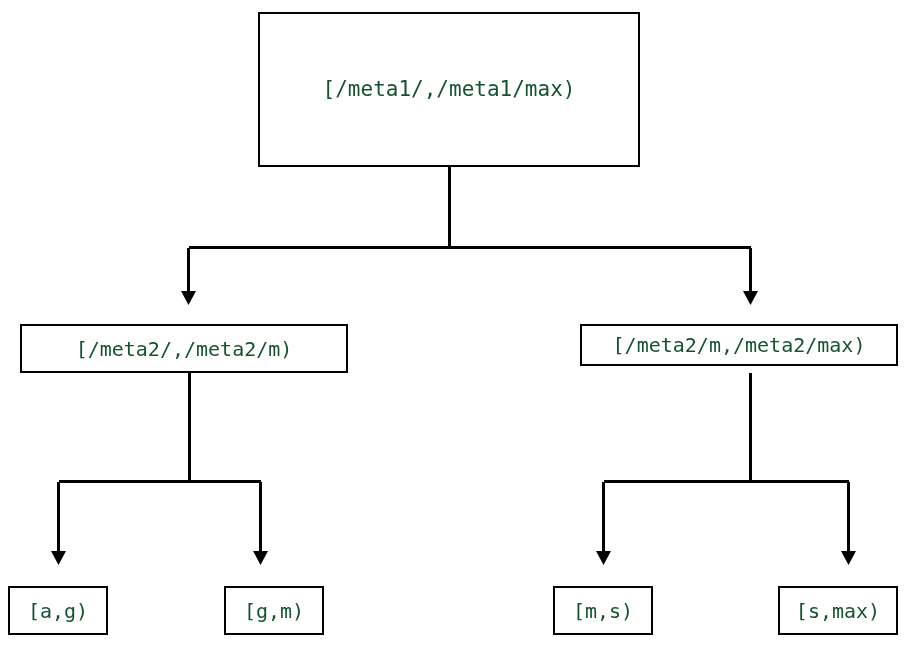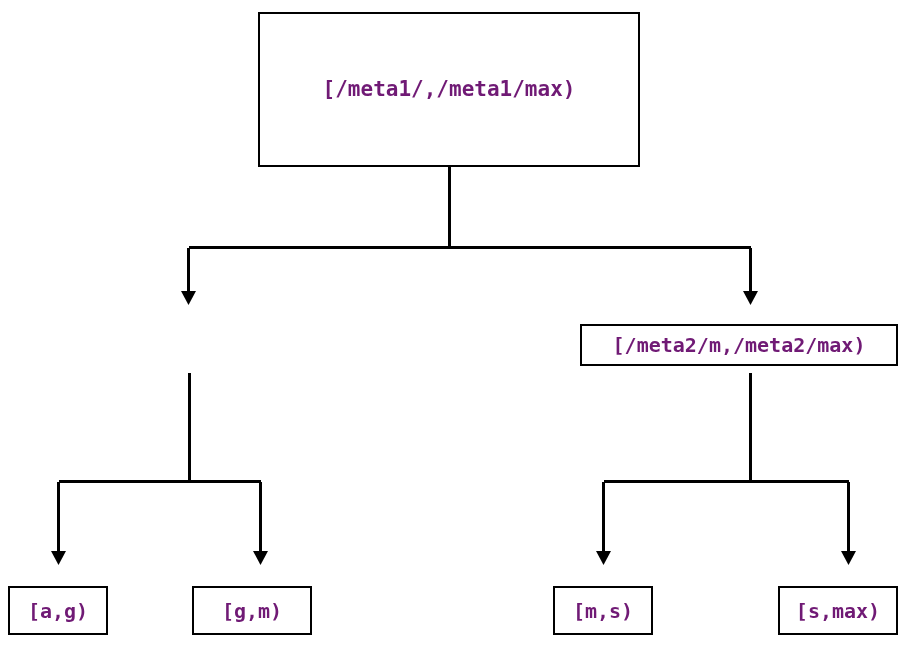--- a/index.html
+++ b/index.html
@@ -31,25 +31,24 @@
     border: 2px solid #000000;
     background: #ffffff;
     display: flex;
     align-items: center;
     justify-content: center;
     color: #000000;
     white-space: pre;
   }
   .node-label {
     font-family: "DejaVu Sans Mono", "Liberation Mono", monospace;
-    color: #701a75;
+    color: #14532d;
     letter-spacing: 0px;
     white-space: pre;
     line-height: 1;
-    font-weight: bold;
   }
   
   #node-root {
     left: 258px;
     top: 12px;
     width: 382px;
     height: 155px;
   }
   #node-root .node-label { font-size: 21px; }
   
@@ -69,23 +68,23 @@
   #node-meta2-high .node-label { font-size: 20px; }
   
   #node-leaf-ag {
     left: 8px;
     top: 586px;
     width: 100px;
     height: 49px;
     justify-content: center;
   }
   #node-leaf-gm {
-    left: 192px;
+    left: 224px;
     top: 586px;
-    width: 120px;
+    width: 100px;
     height: 49px;
     text-align: right;
   }
   #node-leaf-ms {
     left: 553px;
     top: 586px;
     width: 100px;
     height: 49px;
   }
   #node-leaf-smax {
@@ -139,20 +138,23 @@
       <polygon points="253,551 268,551 260.5,565"></polygon>
       <polygon points="596,551 611,551 603.5,565"></polygon>
       <polygon points="841,551 856,551 848.5,565"></polygon>
     </g>
   </svg>
 
   <div class="tree-node" id="node-root">
     <span class="node-label">[/meta1/,/meta1/max)</span>
   </div>
 
+  <div class="tree-node" id="node-meta2-low">
+    <span class="node-label">[/meta2/,/meta2/m)</span>
+  </div>
 
   <div class="tree-node" id="node-meta2-high">
     <span class="node-label">[/meta2/m,/meta2/max)</span>
   </div>
 
   <div class="tree-node" id="node-leaf-ag">
     <span class="node-label">[a,g)</span>
   </div>
 
   <div class="tree-node" id="node-leaf-gm">

